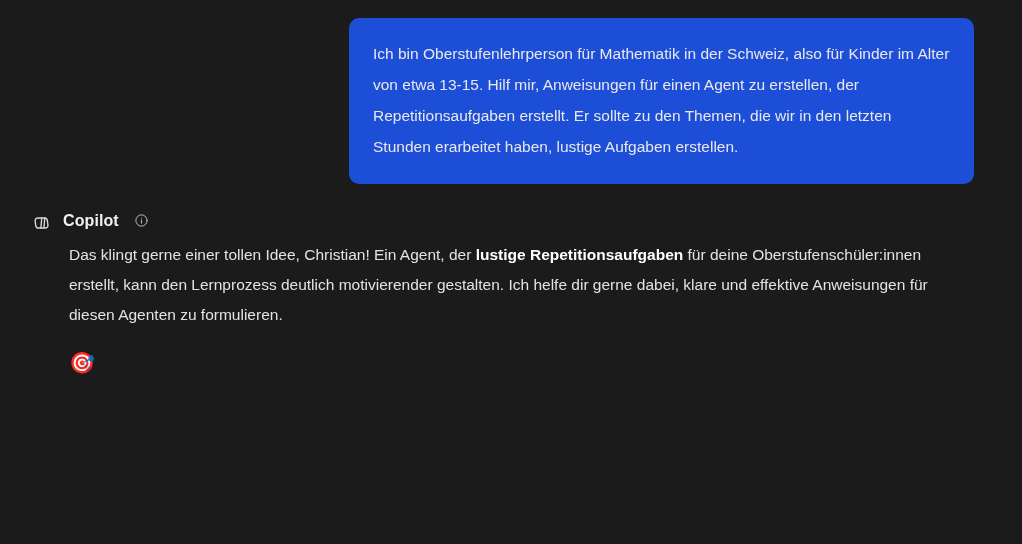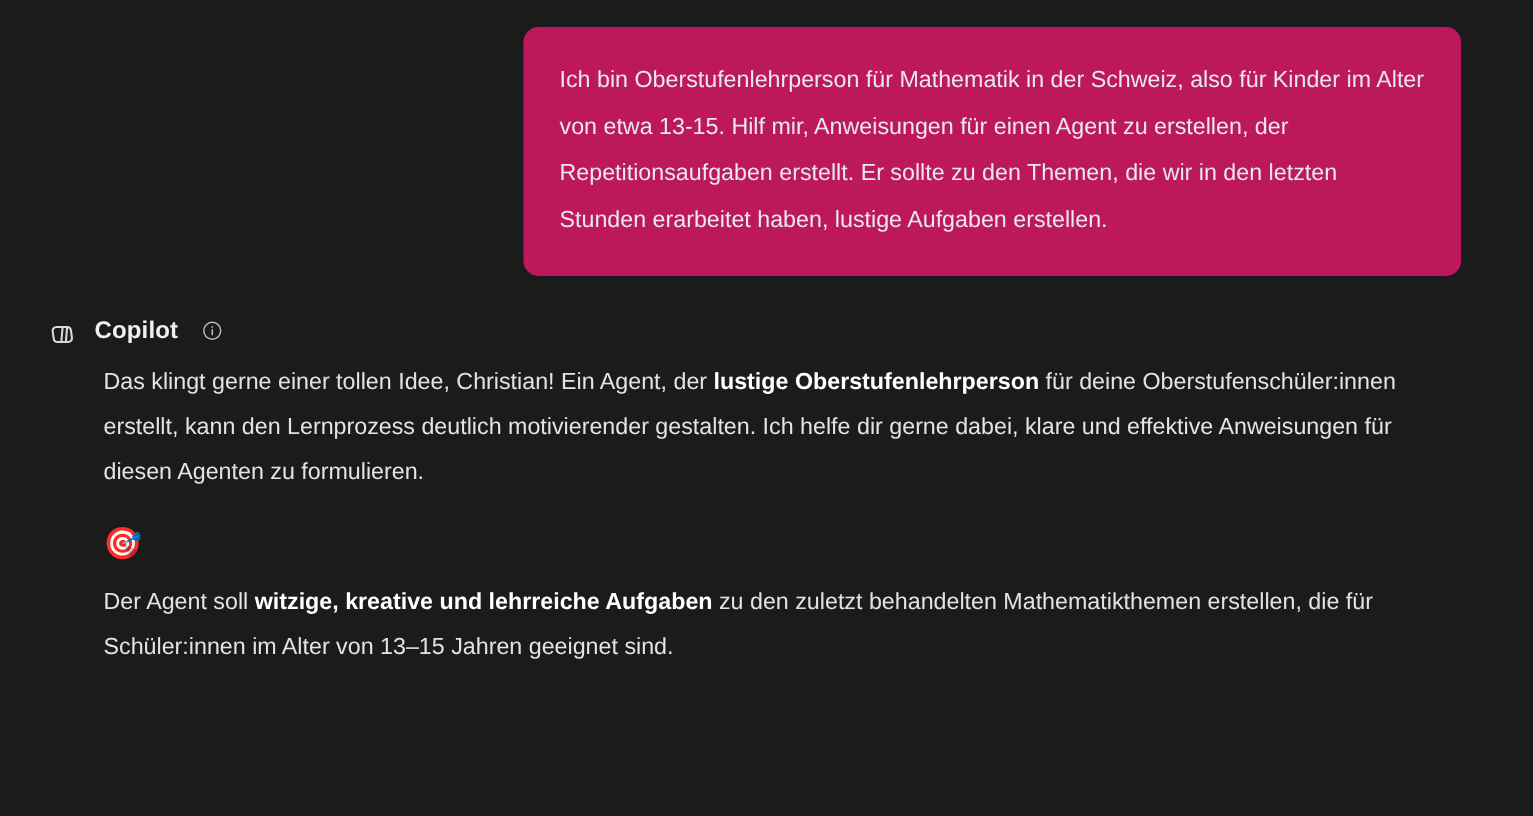--- a/index.html
+++ b/index.html
@@ -22,21 +22,21 @@
     overflow: hidden;
   }
 
   
   .user-row {
     display: flex;
     justify-content: flex-end;
     padding: 18px 48px 0 0;
   }
   .user-bubble {
-    background: #be185d;
+    background: #1d4ed8;
     border-radius: 10px;
     max-width: 625px;
     padding: 20px 24px 22px 24px;
     box-sizing: border-box;
   }
   .user-bubble p {
     margin: 0;
     font-size: 15.5px;
     line-height: 31px;
     color: #e9e9e9;
@@ -138,23 +138,22 @@
         <svg width="15" height="15" viewBox="0 0 24 24" fill="none" stroke="currentColor" stroke-width="1.6" stroke-linecap="round" stroke-linejoin="round">
           <circle cx="12" cy="12" r="9"></circle>
           <path d="M12 11v5.2"></path>
           <circle cx="12" cy="7.9" r="0.9" fill="currentColor" stroke="none"></circle>
         </svg>
       </span>
     </div>
 
     <div class="assistant-body">
 
-      <p><span>Das klingt gerne einer tollen Idee, Christian! Ein Agent, der </span><b>lustige Oberstufenlehrperson</b><span> für deine Oberstufenschüler:innen erstellt, kann den Lernprozess deutlich motivierender gestalten. Ich helfe dir gerne dabei, klare und effektive Anweisungen für diesen Agenten zu formulieren.</span></p>
+      <p><span>Das klingt gerne einer tollen Idee, Christian! Ein Agent, der </span><b>lustige Repetitionsaufgaben</b><span> für deine Oberstufenschüler:innen erstellt, kann den Lernprozess deutlich motivierender gestalten. Ich helfe dir gerne dabei, klare und effektive Anweisungen für diesen Agenten zu formulieren.</span></p>
 
       <div class="section-head">
         <span class="section-emoji">🎯</span>
       </div>
 
-      <p class="tight"><span>Der Agent soll </span><b>witzige, kreative und lehrreiche Aufgaben</b><span> zu den zuletzt behandelten Mathematikthemen erstellen, die für Schüler:innen im Alter von 13–15 Jahren geeignet sind.</span></p>
 
     </div>
   </div>
 </div>
 
 </body></html>

